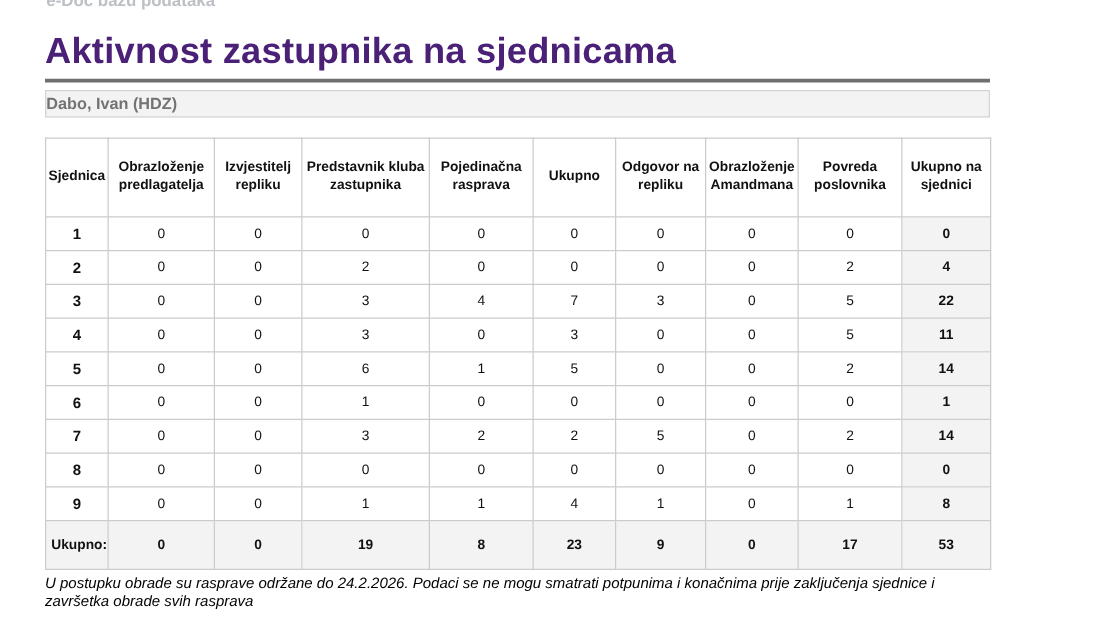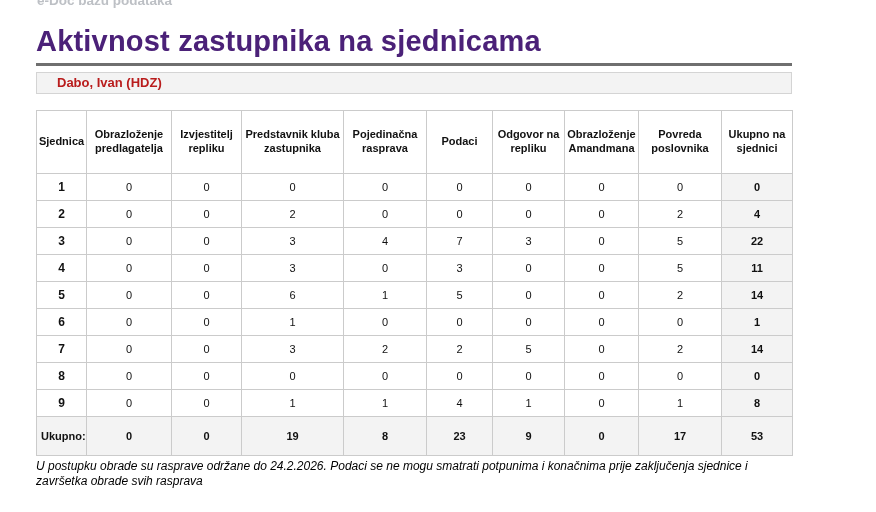--- a/index.html
+++ b/index.html
@@ -47,22 +47,22 @@
     font-size: 13px;
     color: #1a1a1a;
   }
   .saziv-label { width: 79px; }
   .member-bar {
     margin-top: 6px;
     background: var(--shaded-bg, #f3f3f3);
     border: 1px solid #d4d4d4;
     font-size: 13px;
     font-weight: bold;
-    color: #b91c1c;
-    padding: 2px 4px 3px 20px;
+    color: #737373;
+    padding: 2px 4px 3px 0;
   }
   table.activity {
     margin-top: 16px;
     border-collapse: collapse;
     width: 756px;
     table-layout: fixed;
     font-size: 11px;
     color: #111;
   }
   table.activity th, table.activity td {
@@ -123,21 +123,21 @@
         <col style="width:83px">
       <col style="width:71px">
     </colgroup>
     <thead>
       <tr>
           <th>Sjednica</th>
           <th>Obrazloženje predlagatelja</th>
           <th>Izvjestitelj repliku</th>
           <th>Predstavnik kluba zastupnika</th>
           <th>Pojedinačna rasprava</th>
-          <th>Podaci</th>
+          <th>Ukupno</th>
           <th>Odgovor na repliku</th>
           <th>Obrazloženje Amandmana</th>
           <th>Povreda poslovnika</th>
           <th>Ukupno na sjednici</th>
         </tr>
     </thead>
     <tbody>
         <tr>
           <td class="session-cell">1</td>
           <td>0</td>

